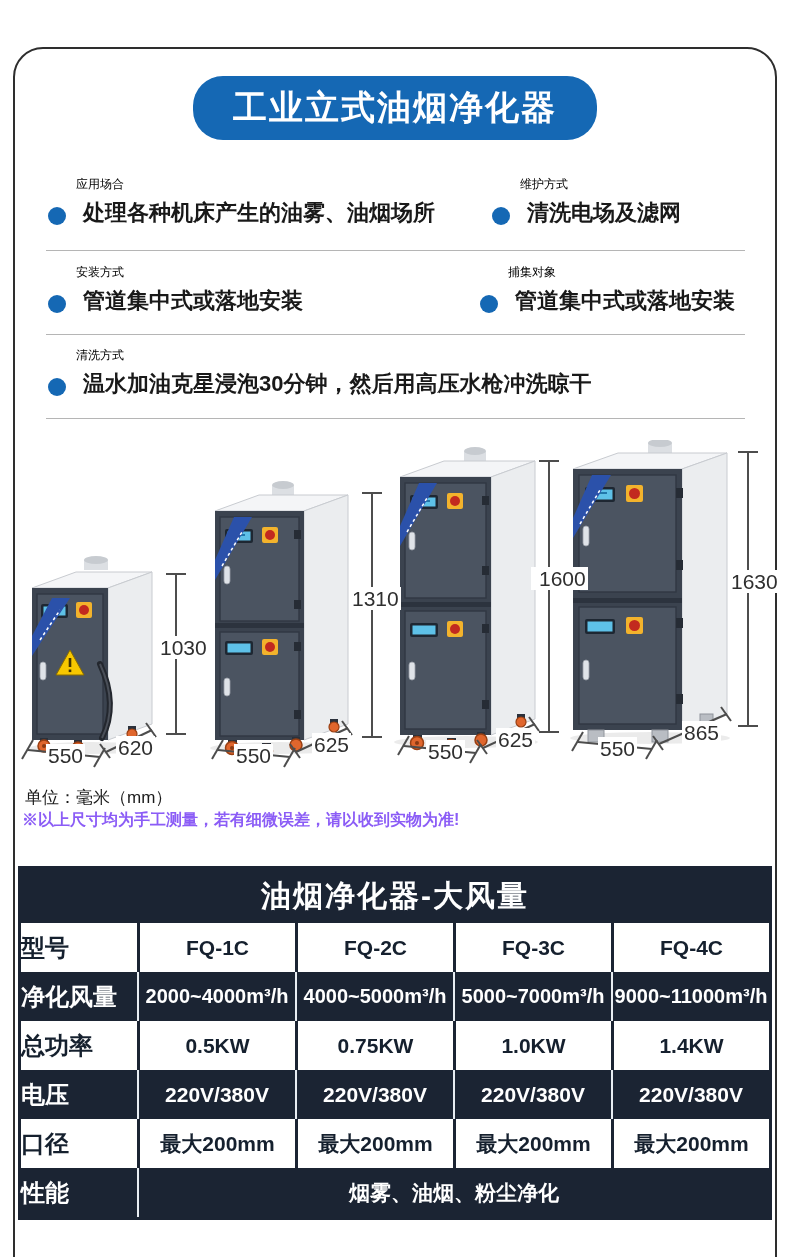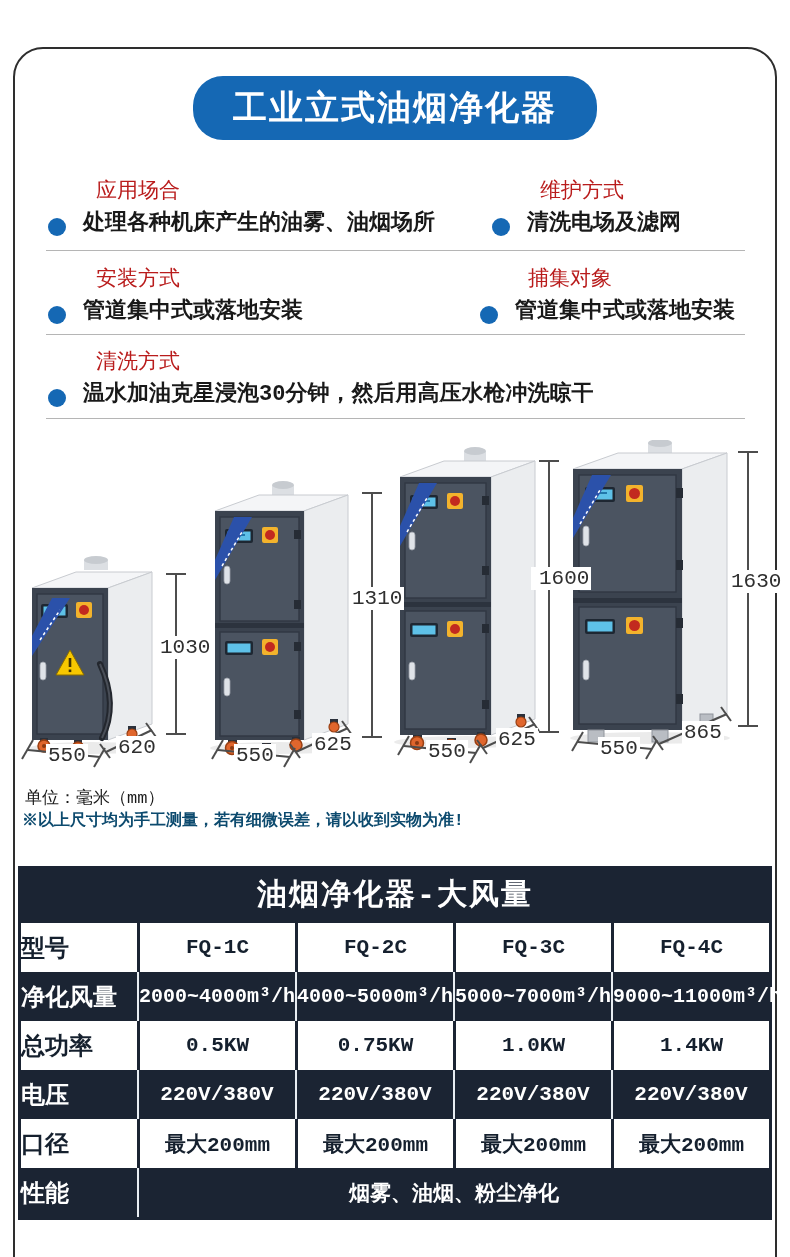--- a/index.html
+++ b/index.html
@@ -1,44 +1,44 @@
 <!DOCTYPE html>
 <html><head>
 <meta charset="utf-8">
 <style>
   * { margin:0; padding:0; box-sizing:border-box; }
   html,body { background:#fff; }
   .page {
     position:relative; width:790px; height:1257px; overflow:hidden;
-    background:#fff; font-family:Liberation Mono, monospace;
+    background:#fff; font-family:Liberation Sans, sans-serif;
   }
   .card {
     position:absolute; left:13px; top:47px; width:764px; height:1400px;
     border:2px solid #2e2e2e; border-radius:30px;
   }
   .pill {
     position:absolute; top:76px; left:50%; transform:translateX(-50%);
     background:#1568b4; color:#fff; font-size:34px; font-weight:bold;
     letter-spacing:2px; padding:9px 40px; border-radius:30px; white-space:nowrap;
   }
   
   .feat { position:absolute; }
-  .fh { font-size:21px; color:#b91c1c; margin-left:48px; margin-bottom:7px; }
+  .fh { font-size:12px; color:#000000; margin-left:28px; margin-bottom:7px; }
   .fr { display:flex; align-items:center; }
   .dot { width:18px; height:18px; border-radius:50%; background:#1568b4; flex:0 0 18px; margin-top:5px; }
   .ft { font-size:22px; font-weight:bold; color:#191919; margin-left:17px; white-space:nowrap; line-height:1.2; }
   .divider { position:absolute; left:46px; width:699px; height:1px; background:#b5b5b5; }
   
   .fig { position:absolute; left:0; top:440px; width:790px; height:345px; }
   .dim {
     position:absolute; font-size:21px; color:#2f2f2f; background:#fff;
     padding:0 2px; white-space:nowrap; z-index:2; line-height:1.1;
   }
   .note1 { position:absolute; left:25px; top:786px; font-size:17px; color:#1a1a1a; }
-  .note2 { position:absolute; left:22px; top:810px; font-size:16px; font-weight:bold; color:#0c4a6e; }
+  .note2 { position:absolute; left:22px; top:810px; font-size:16px; font-weight:bold; color:#8b5cf6; }
   
   .spec {
     position:absolute; left:18px; top:866px; width:754px;
     background:#1b2433; border:3px solid #1b2433;
   }
   .t-title {
     height:54px; line-height:54px; text-align:center; color:#fff;
     font-size:30px; font-weight:bold; letter-spacing:2px; background:#1b2433;
   }
   .trow { display:flex; height:49px; }

